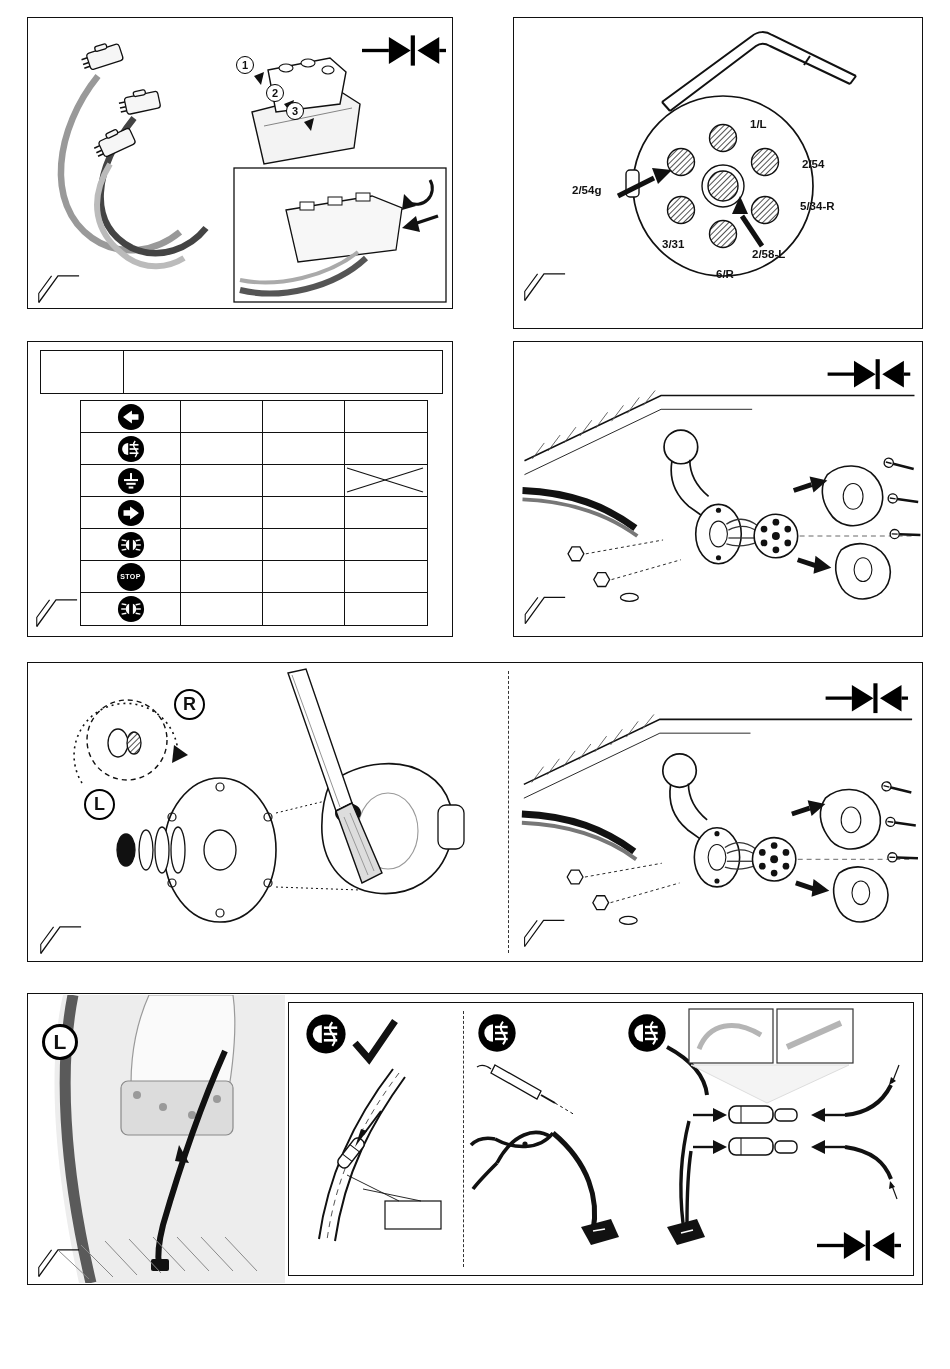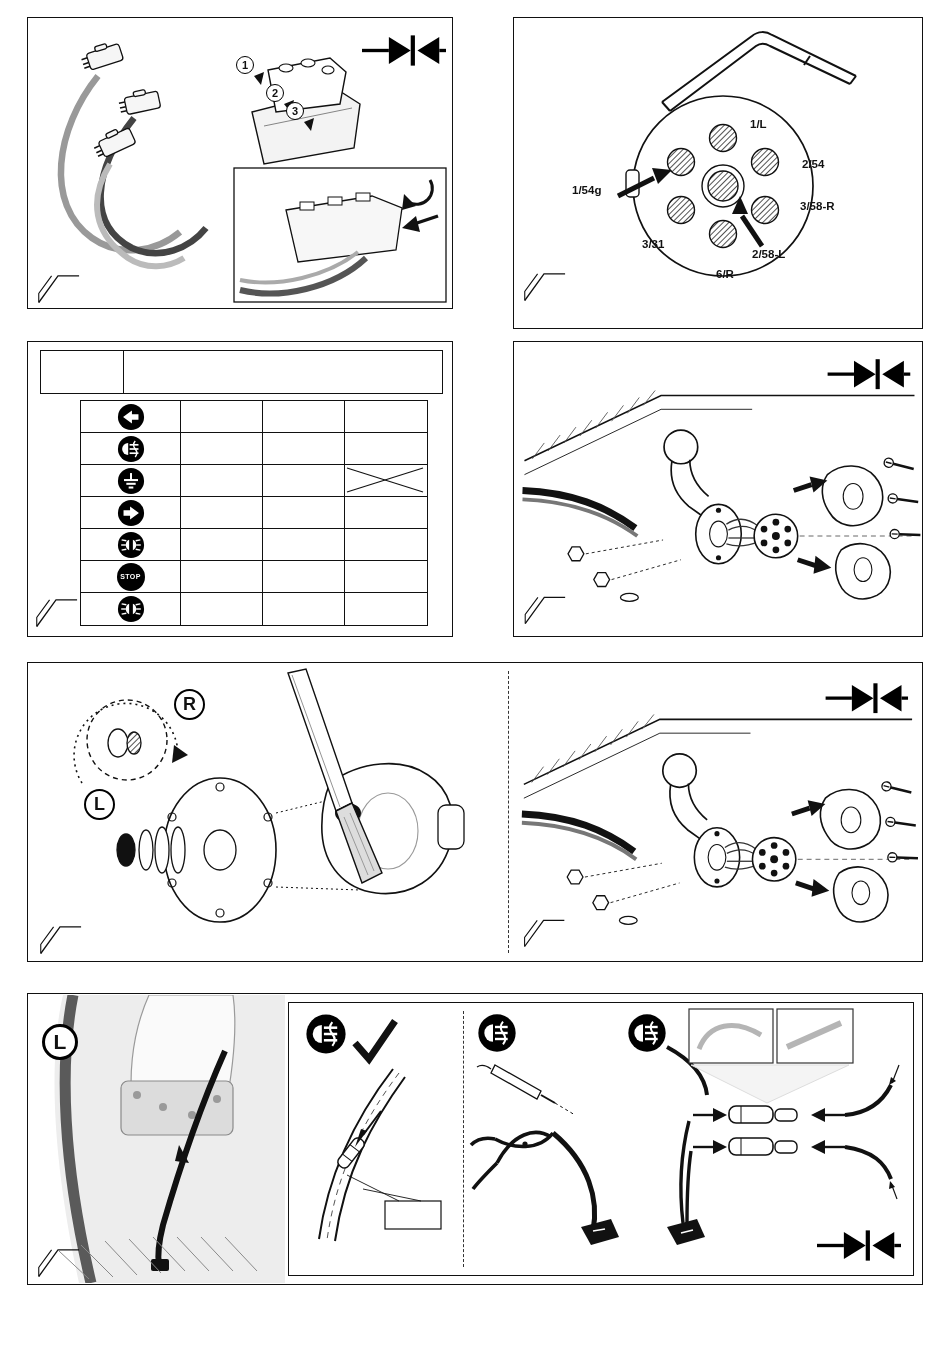--- a/index.html
+++ b/index.html
@@ -287,25 +287,25 @@
       </g>
       <g fill="#111">
         <line x1="104" y1="178" x2="140" y2="160" stroke="#111" stroke-width="5"></line>
         <polygon points="138,150 158,152 144,166"></polygon>
         <line x1="248" y1="228" x2="228" y2="198" stroke="#111" stroke-width="5"></line>
         <polygon points="218,196 226,178 234,196"></polygon>
       </g>
     </svg>
     <div class="pin-label" style="left:236px;top:100px">1/L</div>
     <div class="pin-label" style="left:288px;top:140px">2/54</div>
-    <div class="pin-label" style="left:286px;top:182px">3/58-R</div>
+    <div class="pin-label" style="left:286px;top:182px">5/34-R</div>
     <div class="pin-label" style="left:238px;top:230px">2/58-L</div>
     <div class="pin-label" style="left:202px;top:250px">6/R</div>
-    <div class="pin-label" style="left:128px;top:220px">3/31</div>
-    <div class="pin-label" style="left:58px;top:166px">1/54g</div>
+    <div class="pin-label" style="left:148px;top:220px">3/31</div>
+    <div class="pin-label" style="left:58px;top:166px">2/54g</div>
   </div>
 
   <div class="panel" style="left:27px;top:341px;width:426px;height:296px">
     <svg class="abs" style="left:6px;top:248px" width="44" height="40">
         <use href="#sym-fold"></use>
       </svg>
     <div class="hbox" style="left:12px;top:8px;width:84px;height:44px"></div>
     <div class="hbox" style="left:94.6px;top:8px;width:320px;height:44px"></div>
     <div class="tgrid" style="left:52px;top:58px">
       <div class="trow">

